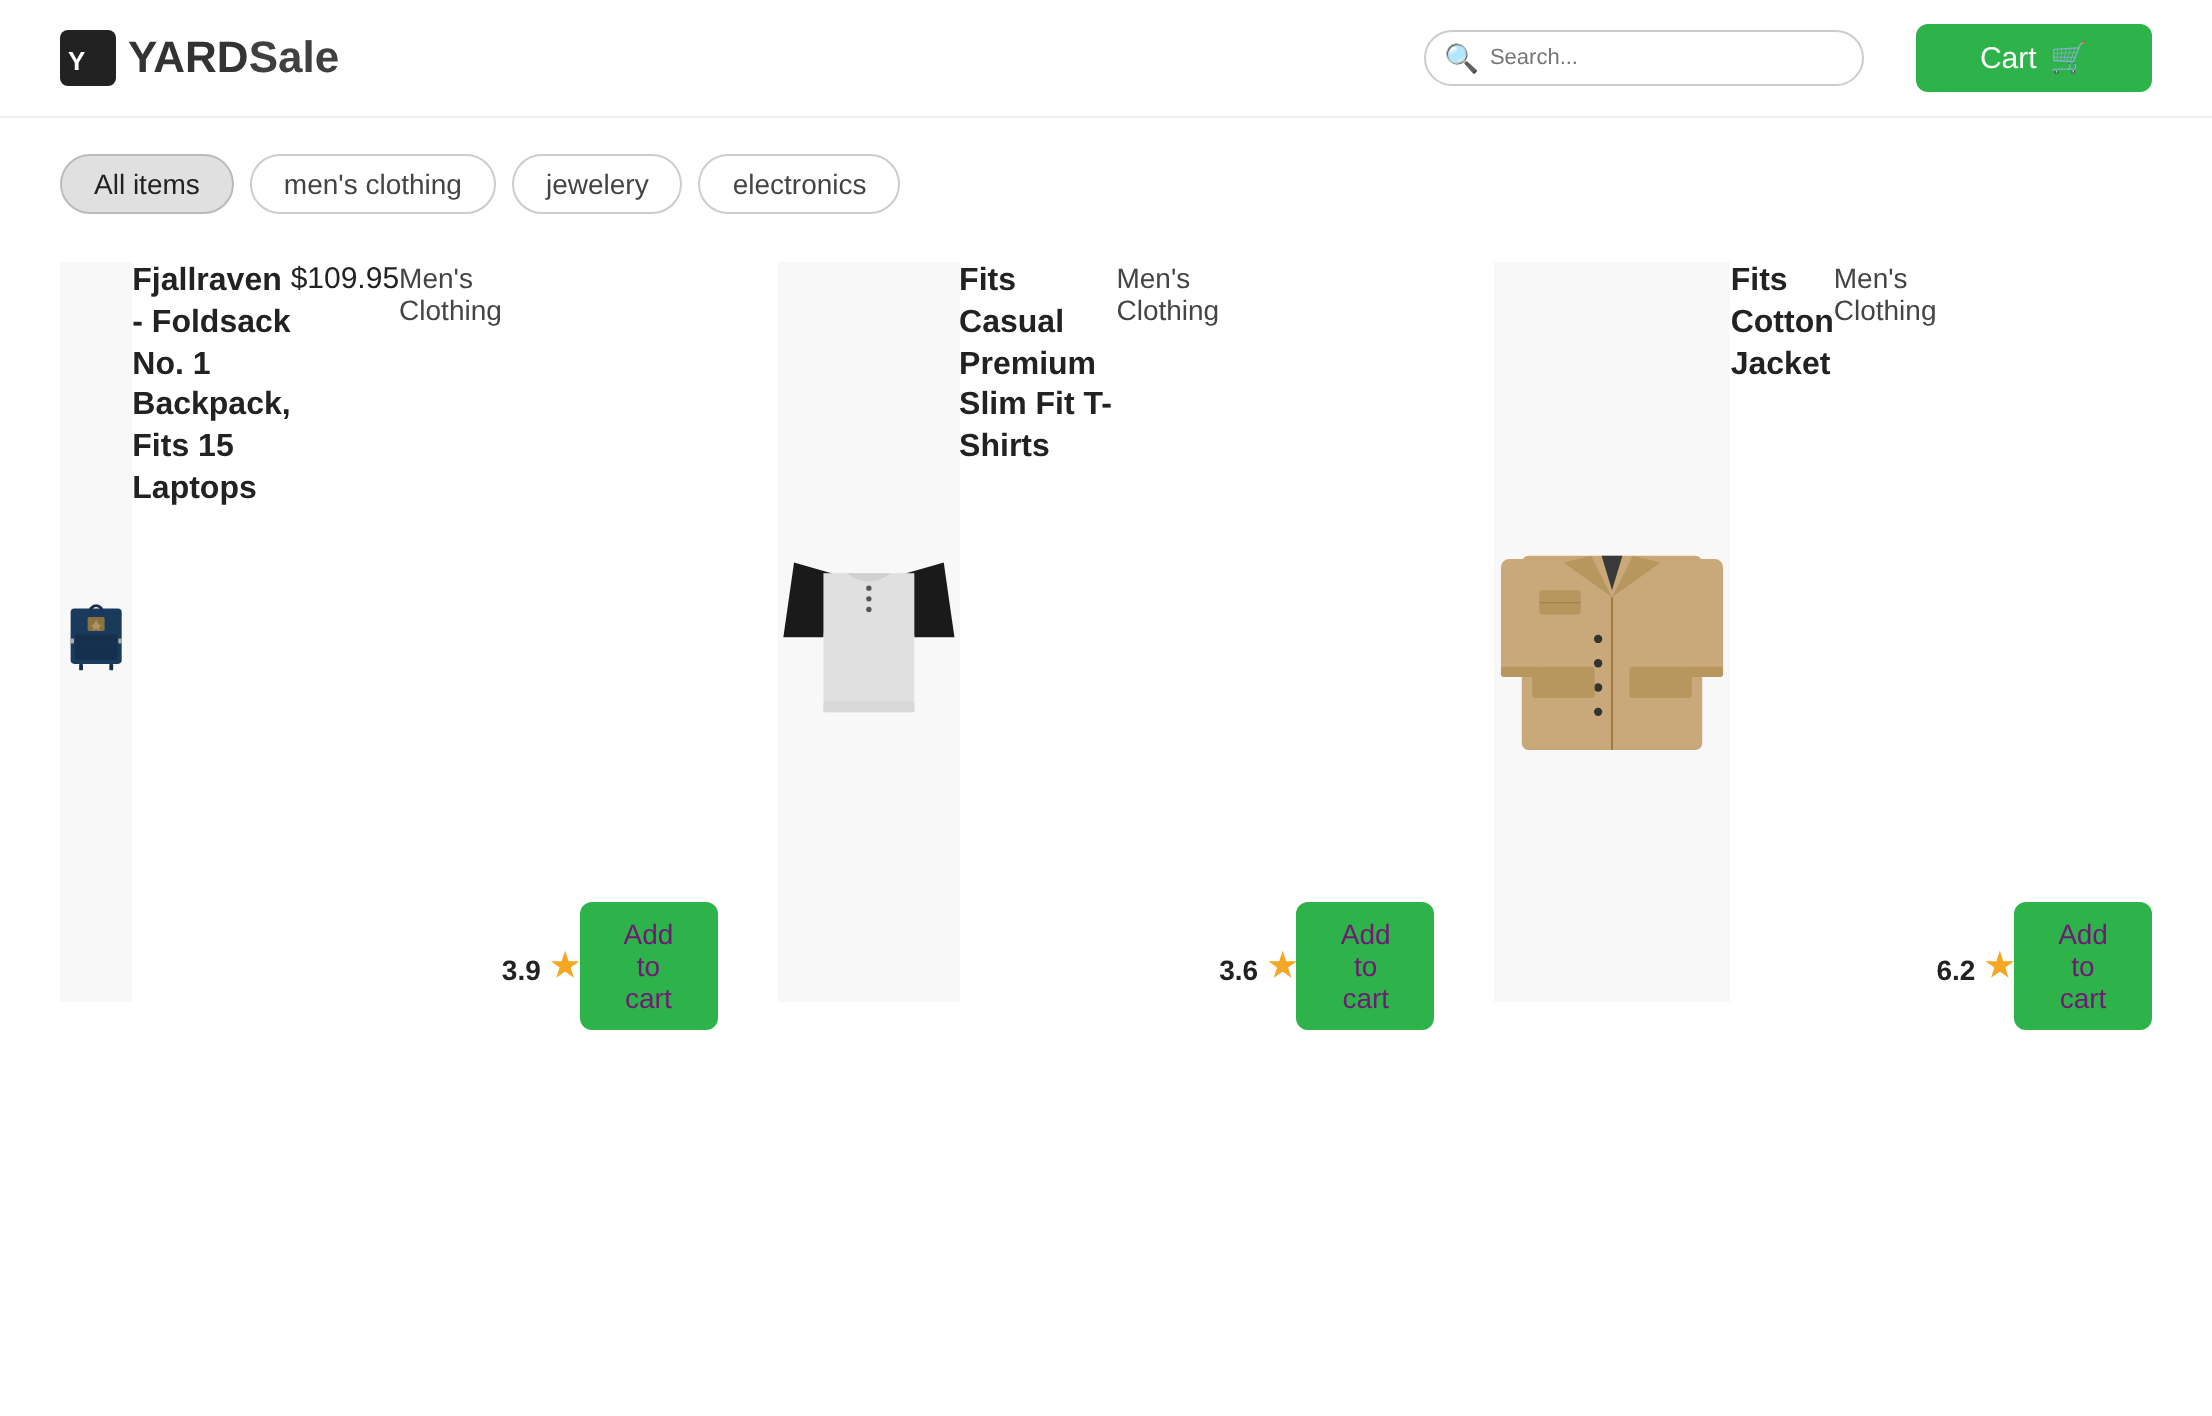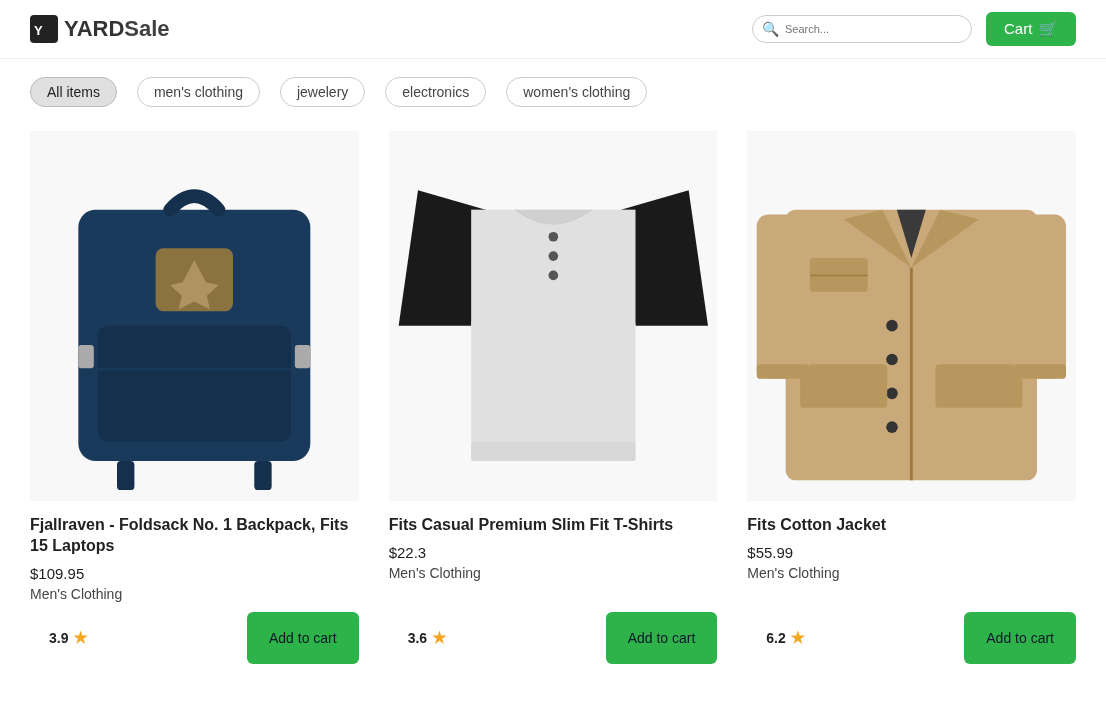--- a/index.html
+++ b/index.html
@@ -49,31 +49,33 @@
       padding: 7px 16px 7px 32px;
       font-size: 11px;
       width: 220px;
       outline: none;
     }
     .cart-button {
       background: #2db34a;
       color: #fff;
       border: none;
       border-radius: 6px;
-      padding: 8px 18px;
+      padding: 8px 32px;
       font-size: 15px;
       cursor: pointer;
       display: flex;
+      align-items: center;
       gap: 7px;
+      margin-left: 12px;
     }
 
     
     .filter-bar {
       display: flex;
-      gap: 20px;
+      gap: 8px;
       padding: 18px 30px 14px;
       align-items: center;
     }
     .filter-btn {
       border: 1px solid #ccc;
       border-radius: 20px;
       padding: 6px 16px;
       font-size: 14px;
       background: #fff;
       cursor: pointer;
@@ -88,21 +90,21 @@
 
     
     .product-grid {
       display: grid;
       grid-template-columns: repeat(3, 1fr);
       gap: 30px;
       padding: 10px 30px 40px;
     }
     .product-card {
       display: flex;
-      flex-direction: column;
+      flex-direction: row;
     }
     .product-image-wrap {
       width: 100%;
       height: 370px;
       display: flex;
       align-items: center;
       justify-content: center;
       overflow: hidden;
       margin-bottom: 14px;
       background: #f8f8f8;
@@ -128,36 +130,35 @@
       margin-bottom: 10px;
     }
     .product-footer {
       display: flex;
       align-items: center;
       justify-content: space-between;
       margin-top: auto;
     }
     .product-rating {
       display: flex;
-      align-items: center;
+      align-items: flex-end;
       gap: 5px;
       font-size: 14px;
       font-weight: bold;
-      margin-left: 19px;
     }
     .star-icon {
       color: #f5a623;
       font-size: 16px;
     }
     .add-to-cart-btn {
       background: #2db34a;
-      color: #0f172a;
+      color: #701a75;
       border: none;
       border-radius: 6px;
-      padding: 18px 22px;
+      padding: 8px 22px;
       font-size: 14px;
       cursor: pointer;
       font-weight: 500;
     }
   </style>
 </head>
 <body>
 
 <header class="header">
   <div class="logo">
@@ -179,21 +180,20 @@
       <span>🛒</span>
     </button>
   </div>
 </header>
 
 <div class="filter-bar">
 <button class="filter-btn active">All items</button>
     <button class="filter-btn">men's clothing</button>
     <button class="filter-btn">jewelery</button>
     <button class="filter-btn">electronics</button>
-    <button class="filter-btn">women's clothing</button>
   </div>
 
 <div class="product-grid">
 <div class="product-card">
       <div class="product-image-wrap">
         <svg viewBox="0 0 340 380" xmlns="http://www.w3.org/2000/svg">
 
       <rect width="340" height="380" fill="#f8f8f8"></rect>
 
       <rect x="50" y="80" width="240" height="260" rx="18" fill="#1a3a5c"></rect>
@@ -240,21 +240,20 @@
       <path d="M130,80 Q170,110 210,80" fill="#d0d0d0" stroke="#ccc" stroke-width="1"></path>
 
       <circle cx="170" cy="108" r="5" fill="#555"></circle>
       <circle cx="170" cy="128" r="5" fill="#555"></circle>
       <circle cx="170" cy="148" r="5" fill="#555"></circle>
 
       <rect x="85" y="320" width="170" height="20" rx="4" fill="#d8d8d8"></rect>
     </svg>
       </div>
       <div class="product-title">Fits Casual Premium Slim Fit T-Shirts</div>
-      <div class="product-price">$22.3</div>
       <div class="product-category">Men's Clothing</div>
       <div class="product-footer">
         <div class="product-rating">
           <span>3.6</span>
           <span class="star-icon">★</span>
         </div>
         <button class="add-to-cart-btn">Add to cart</button>
       </div>
     </div>
     <div class="product-card">
@@ -286,21 +285,20 @@
 
       <rect x="10" y="85" width="55" height="170" rx="12" fill="#c9a97a"></rect>
 
       <rect x="275" y="85" width="55" height="170" rx="12" fill="#c9a97a"></rect>
 
       <rect x="10" y="240" width="55" height="15" rx="4" fill="#b8975f"></rect>
       <rect x="275" y="240" width="55" height="15" rx="4" fill="#b8975f"></rect>
     </svg>
       </div>
       <div class="product-title">Fits Cotton Jacket</div>
-      <div class="product-price">$55.99</div>
       <div class="product-category">Men's Clothing</div>
       <div class="product-footer">
         <div class="product-rating">
           <span>6.2</span>
           <span class="star-icon">★</span>
         </div>
         <button class="add-to-cart-btn">Add to cart</button>
       </div>
     </div>
   </div>

